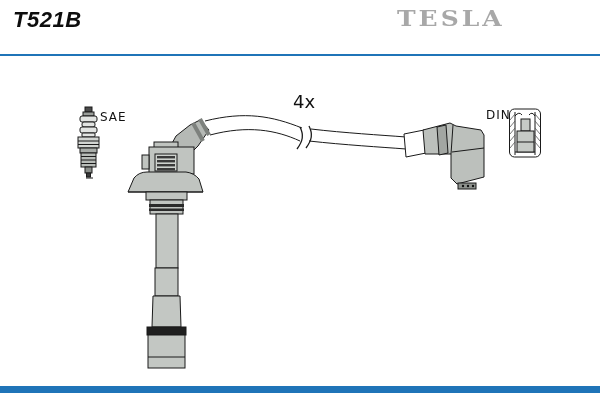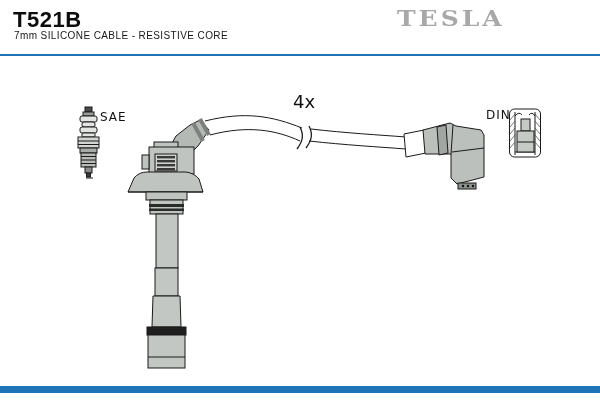--- a/index.html
+++ b/index.html
@@ -1,37 +1,36 @@
 <!DOCTYPE html>
 <html><head>
 <meta charset="utf-8">
 <style>
   html,body{margin:0;padding:0;background:#fff;}
   #page{position:relative;width:600px;height:400px;background:#ffffff;overflow:hidden;
         font-family:"Liberation Sans", sans-serif;color:#111;}
   .part-number{position:absolute;left:13px;top:7px;font-size:22px;font-weight:bold;
-        letter-spacing:0.5px;color:#0d0d0d;}
+        letter-spacing:0.5px;color:#0d0d0d;font-style:italic;}
   .subtitle{position:absolute;left:14px;top:30px;font-size:10px;letter-spacing:0.4px;color:#171717;}
   .brand{position:absolute;left:397px;top:6px;font-size:25px;font-weight:bold;
         font-family:"DejaVu Serif", serif;color:#a8a8a8;letter-spacing:3px;
         transform:scaleY(0.88);transform-origin:top left;}
   .rule-top{position:absolute;left:0;top:54px;width:600px;height:2px;background:#1f74b8;}
   .bar-bottom{position:absolute;left:0;top:386px;width:600px;height:7px;background:#1f74b8;}
   svg{position:absolute;left:0;top:0;}
   svg text{font-family:"DejaVu Sans", sans-serif;fill:#111;}
   .lbl{font-size:12px;letter-spacing:1px;}
   .qty{font-size:18px;}
 </style>
 </head>
 <body>
 
 <div id="page">
 
   <div class="part-number">T521B</div>
-  <div class="subtitle">7mm SILICONE CABLE - RESISTIVE CORE</div>
   <div class="brand">TESLA</div>
   <div class="rule-top"></div>
   <div class="bar-bottom"></div>
 
   <svg width="600" height="400" viewBox="0 0 600 400">
     <g stroke="#1a1a1a" stroke-width="1" fill="none">
 
       <g>
         <rect x="85" y="107" width="7" height="5" fill="#4a4a4a"></rect>
         <rect x="83" y="112" width="11" height="4" fill="#9a9e9a"></rect>

